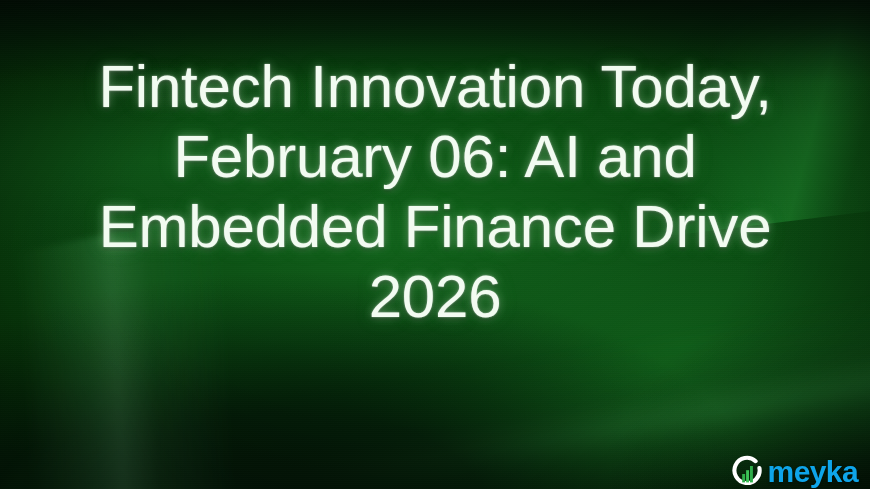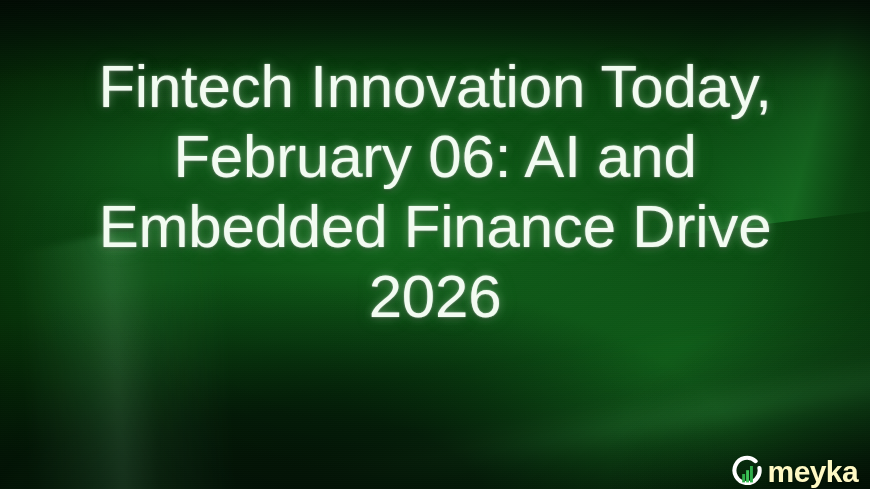--- a/index.html
+++ b/index.html
@@ -151,21 +151,21 @@
     height: 38px;
   }
   .logo-mark {
     width: 34px;
     height: 34px;
     position: relative;
     flex: 0 0 auto;
   }
   .logo-mark svg { display: block; }
   .logo-word {
-    color: #fef9c3;
+    color: #0ea5e9;
     font-size: 30px;
     font-weight: 700;
     letter-spacing: -0.6px;
     line-height: 34px;
     text-shadow: 0 1px 3px rgba(0,0,0,0.45);
   }
 </style>
 </head>
 <body>
 

